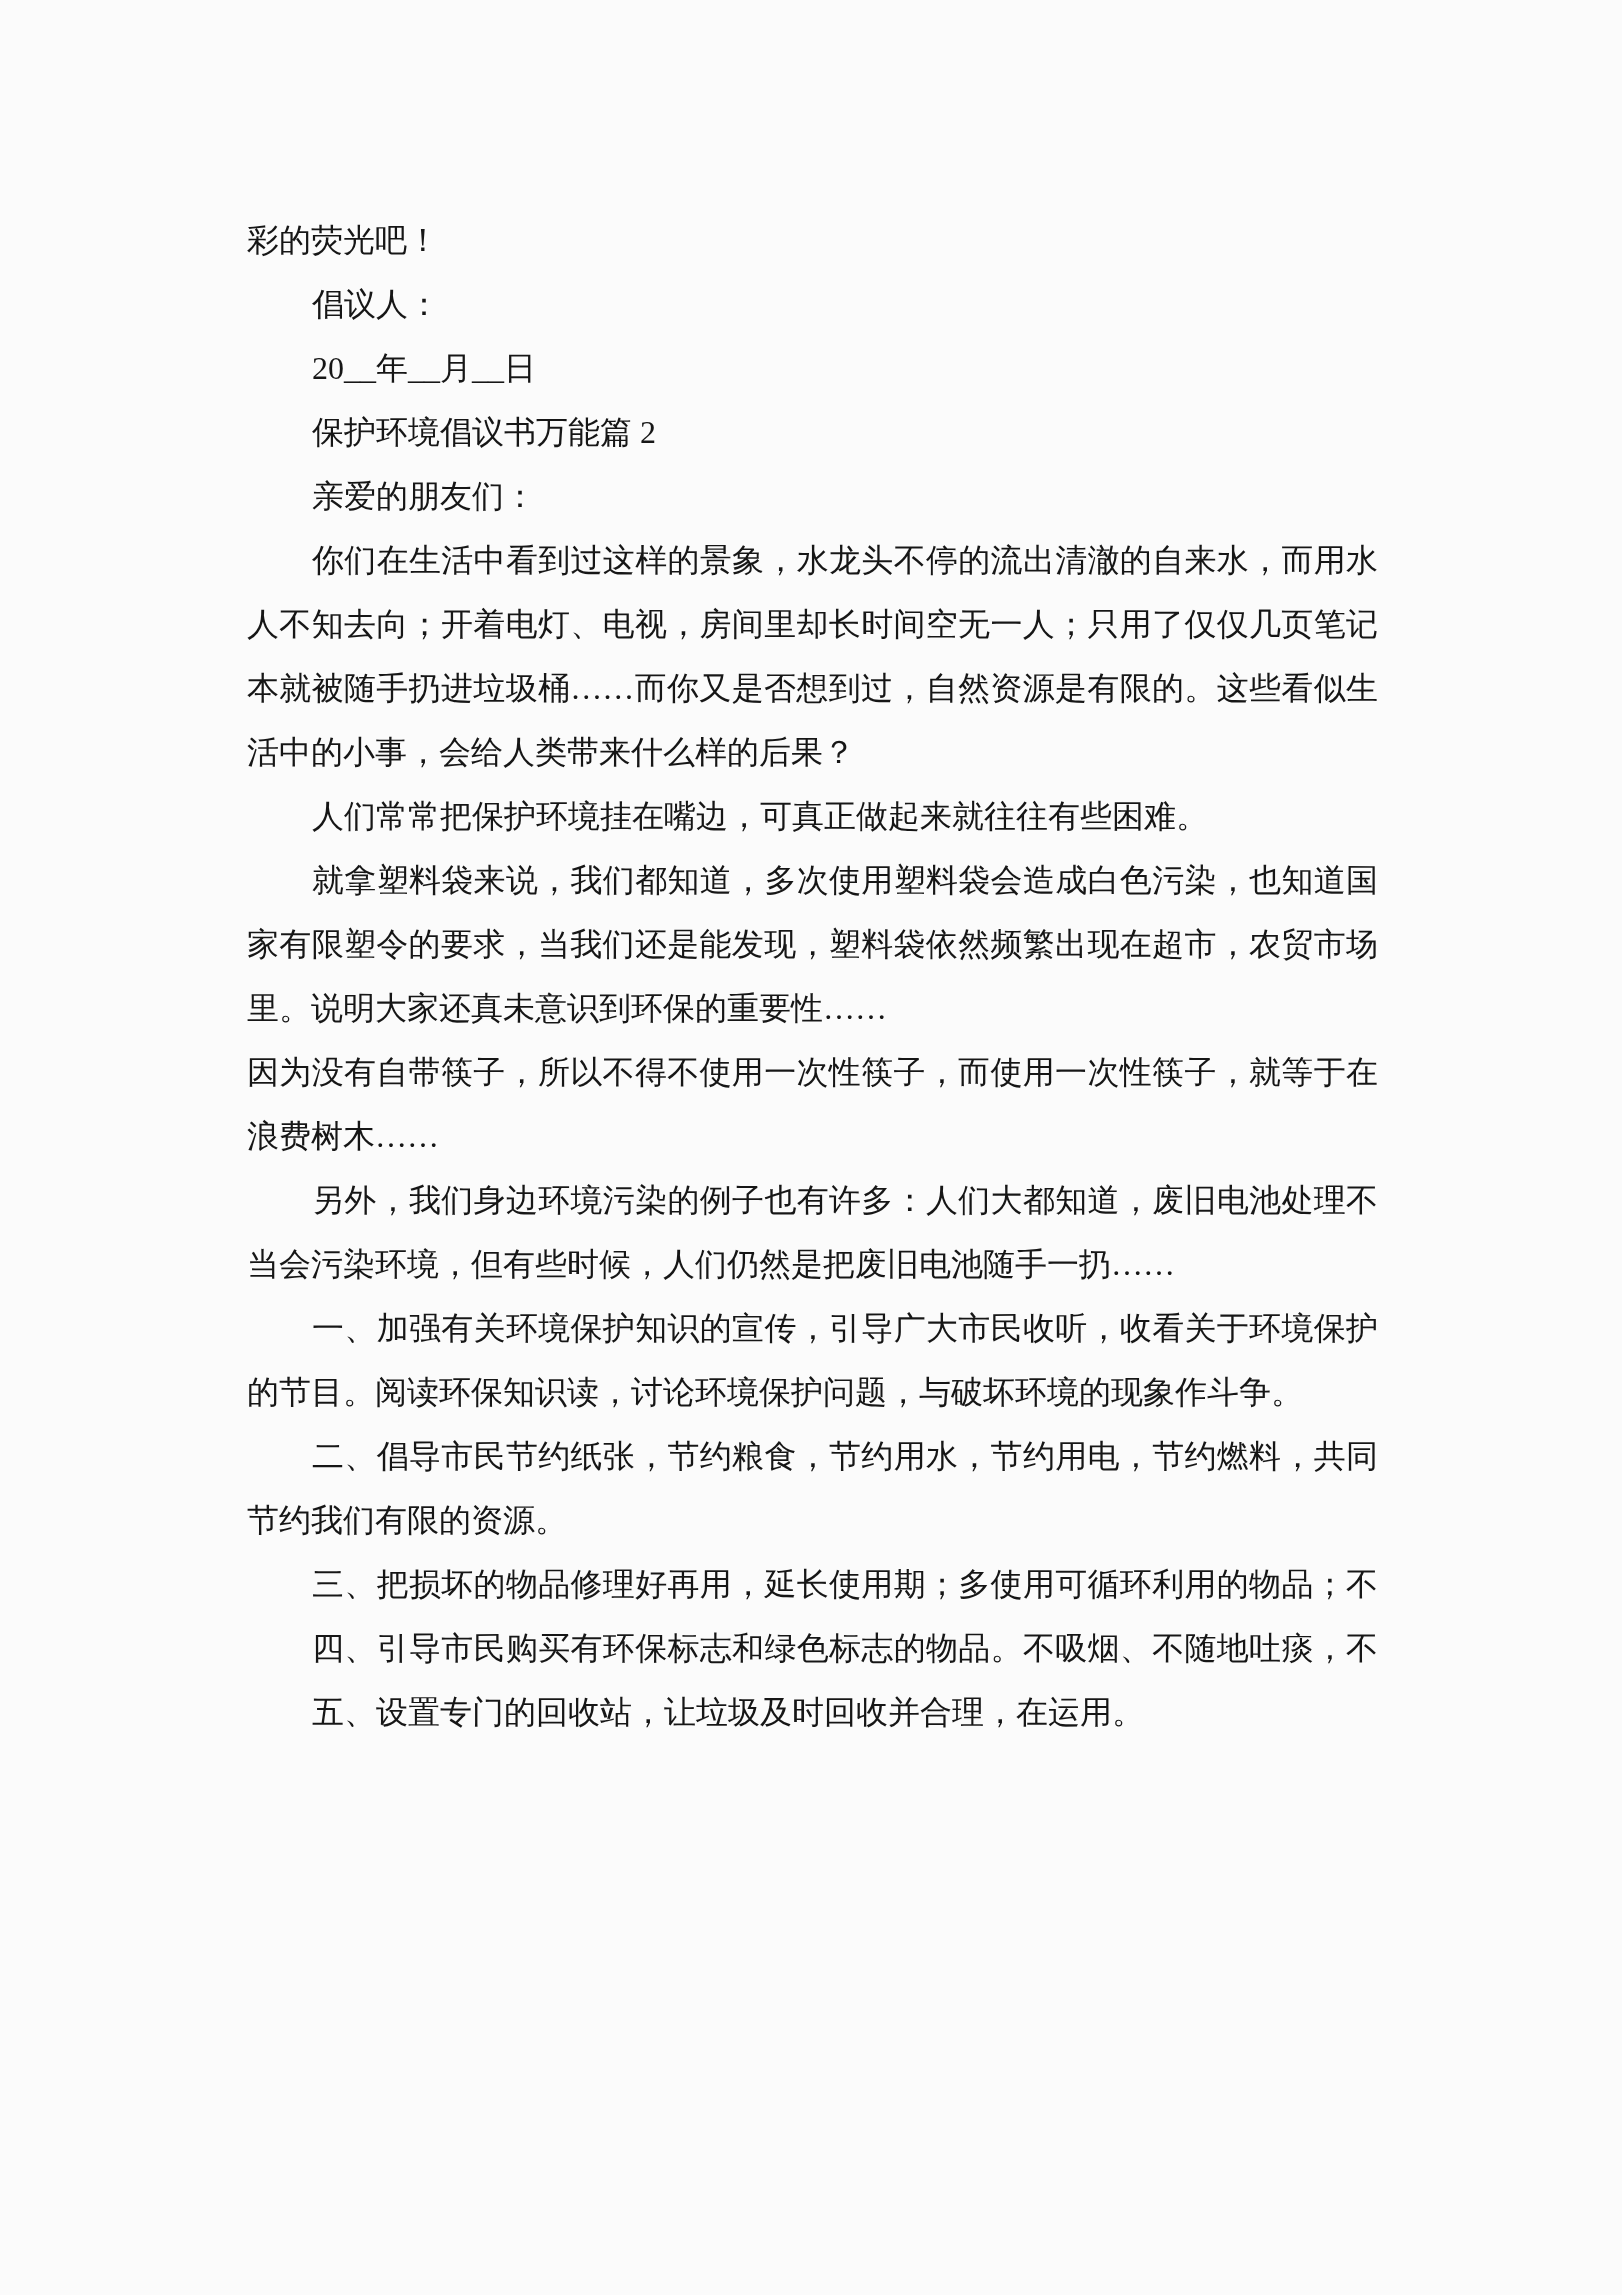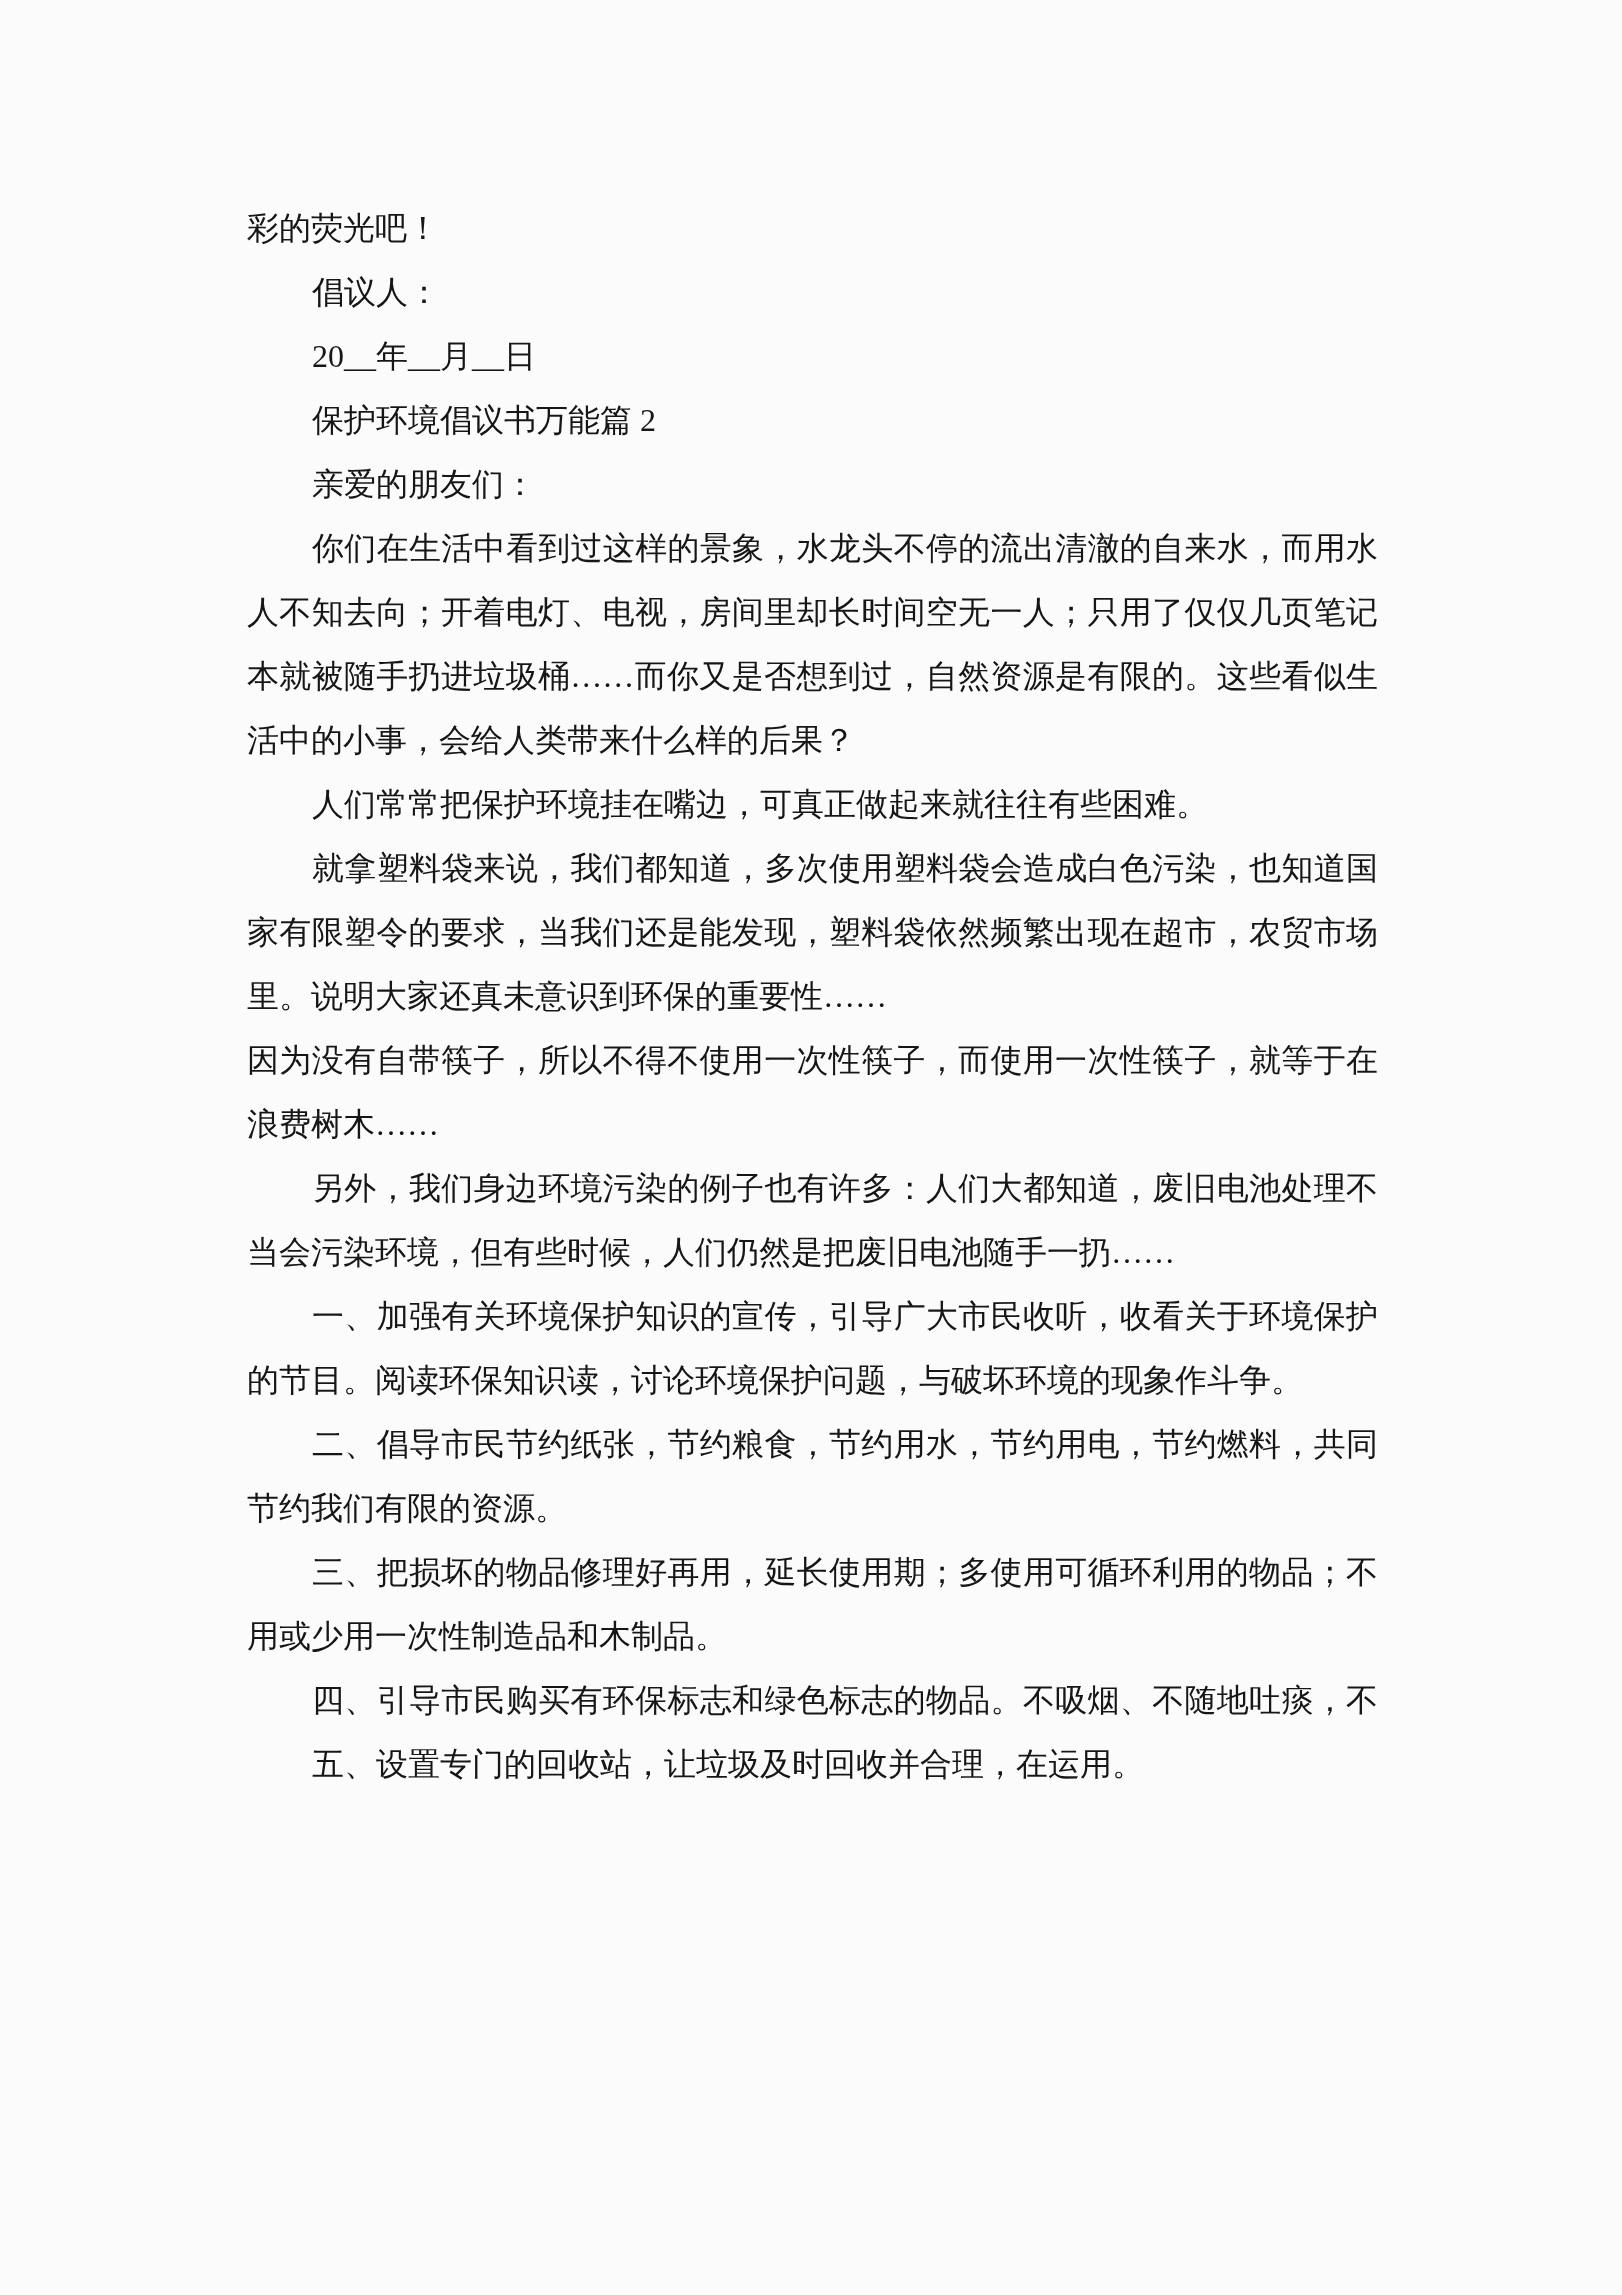--- a/index.html
+++ b/index.html
@@ -17,21 +17,21 @@
     position: absolute;
     left: 0;
     top: 0;
     width: 1623px;
     height: 2295px;
     background: #fbfbfb;
   }
   .text-content {
     position: absolute;
     left: 247px;
-    top: 196px;
+    top: 208px;
     width: 1131px;
     color: #161616;
     font-family: "Liberation Serif", "DejaVu Serif", serif;
     font-size: 32px;
     font-weight: 400;
   }
   .line {
     height: 64px;
     line-height: 64px;
     white-space: nowrap;
@@ -71,18 +71,17 @@
       <div class="line">里。说明大家还真未意识到环保的重要性……</div>
       <div class="line justify">因为没有自带筷子，所以不得不使用一次性筷子，而使用一次性筷子，就等于在</div>
       <div class="line">浪费树木……</div>
       <div class="line indent justify">另外，我们身边环境污染的例子也有许多：人们大都知道，废旧电池处理不</div>
       <div class="line">当会污染环境，但有些时候，人们仍然是把废旧电池随手一扔……</div>
       <div class="line indent justify">一、加强有关环境保护知识的宣传，引导广大市民收听，收看关于环境保护</div>
       <div class="line">的节目。阅读环保知识读，讨论环境保护问题，与破坏环境的现象作斗争。</div>
       <div class="line indent justify">二、倡导市民节约纸张，节约粮食，节约用水，节约用电，节约燃料，共同</div>
       <div class="line">节约我们有限的资源。</div>
       <div class="line indent justify">三、把损坏的物品修理好再用，延长使用期；多使用可循环利用的物品；不</div>
-      <div class="line">用或少用一次性制造品和木制品。</div>
       <div class="line indent justify">四、引导市民购买有环保标志和绿色标志的物品。不吸烟、不随地吐痰，不</div>
       <div class="line indent">五、设置专门的回收站，让垃圾及时回收并合理，在运用。</div>
     </div>
 </div>
 
 
 </body></html>

